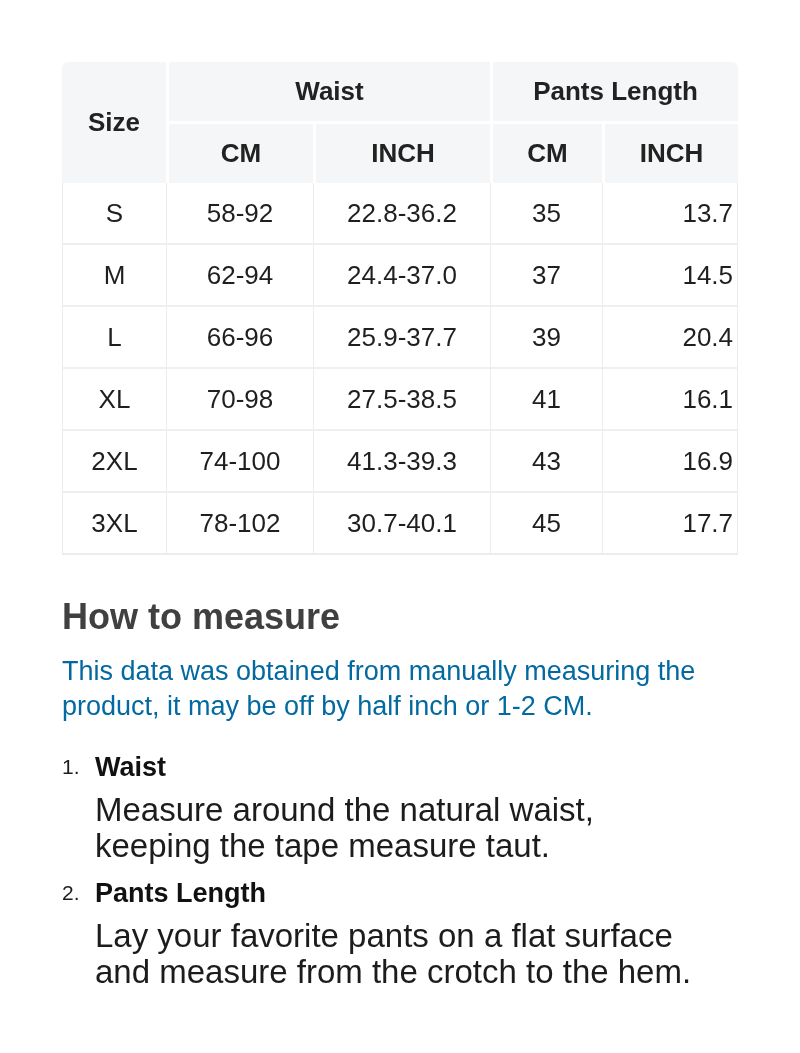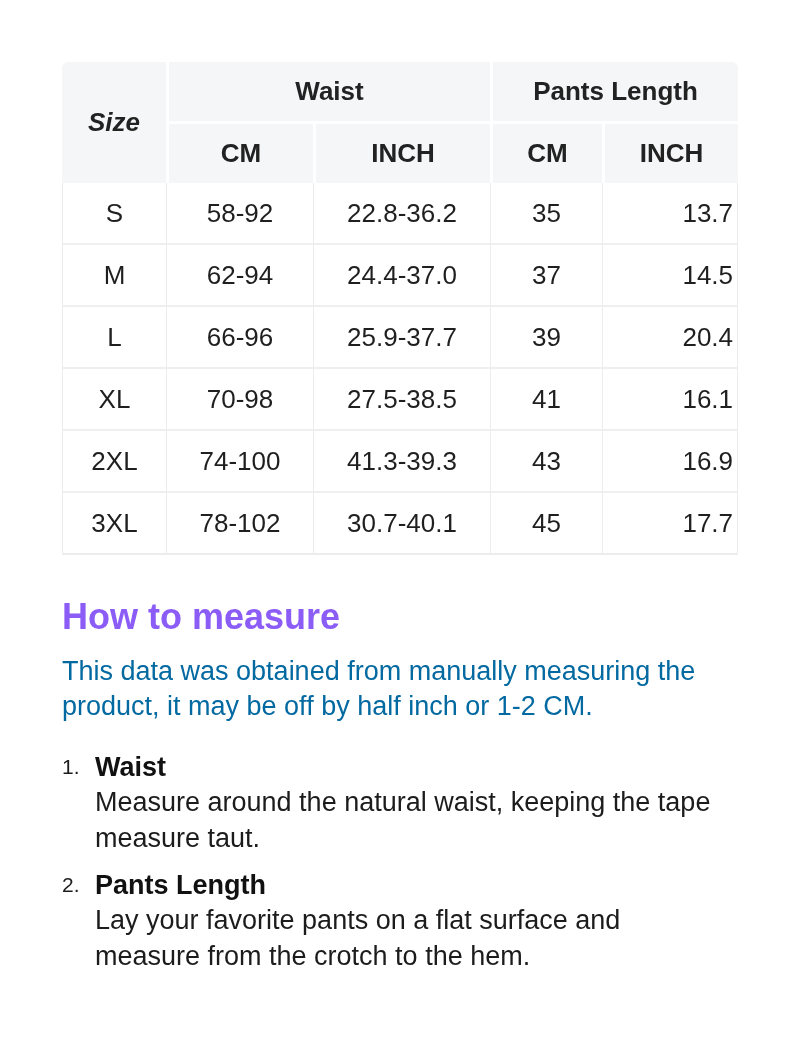--- a/index.html
+++ b/index.html
@@ -37,21 +37,20 @@
     background: #f5f6f7;
     font-weight: 700;
     color: #222222;
   }
   th.group-head { height: 59px; border-bottom: 3px solid #ffffff; }
   th.sub-head   { height: 59px; }
   th.white-left { border-left: 3px solid #ffffff; }
   th.size-head  {
     border-right: 0;
     border-top-left-radius: 6px;
-    font-style: italic;
   }
   th.corner-right { border-top-right-radius: 6px; }
 
   table.size-chart td {
     height: 60px;
     font-weight: 400;
     color: #1f1f1f;
     background: #ffffff;
     border-top: 2px solid #efefef;
     border-left: 1px solid #ececec;
@@ -59,21 +58,21 @@
   table.size-chart td:first-child { border-left: 1px solid #ececec; }
   table.size-chart td:last-child  { border-right: 1px solid #ececec; text-align: right; }
   table.size-chart tbody tr:first-child td { border-top: 0; }
   table.size-chart tbody tr:last-child td  { border-bottom: 2px solid #ececec; }
 
   
   h2.htm-heading {
     font-size: 36px;
     line-height: 43px;
     font-weight: 700;
-    color: #8b5cf6;
+    color: #404040;
     margin: 40px 0 16px 0;
   }
   p.htm-intro {
     font-size: 27px;
     line-height: 35px;
     margin: 0 0 26px 0;
     max-width: 695px;
     color: #0369a1;
   }
   .steps { margin: 0; }
@@ -89,23 +88,23 @@
     color: #1c1c1c;
     text-align: left;
   }
   .step-title {
     font-size: 27px;
     line-height: 34px;
     font-weight: 700;
     color: #111111;
   }
   .step-desc {
-    font-size: 27px;
+    font-size: 33px;
     line-height: 36px;
-    margin-top: 0;
+    margin-top: 8px;
     max-width: 620px;
     color: #1c1c1c;
   }
 </style>
 </head>
 <body>
 
 <div class="page">
 
   <table class="size-chart">

